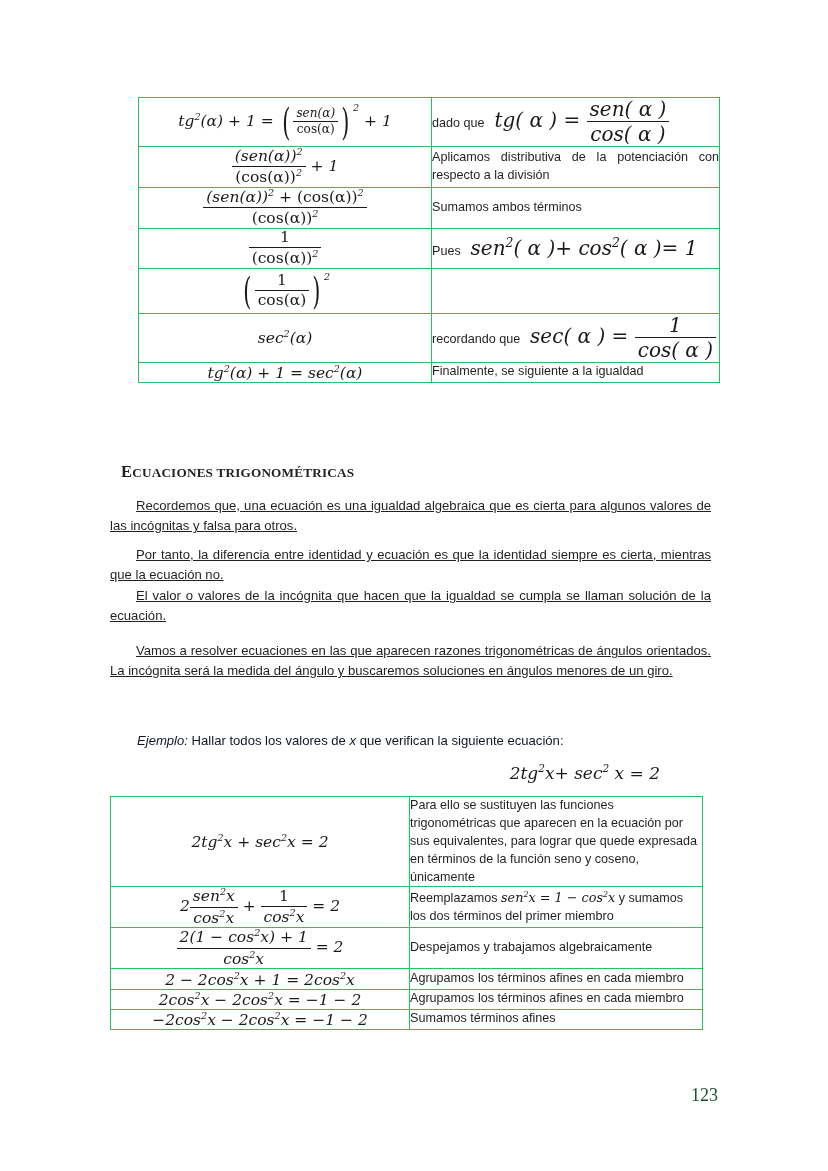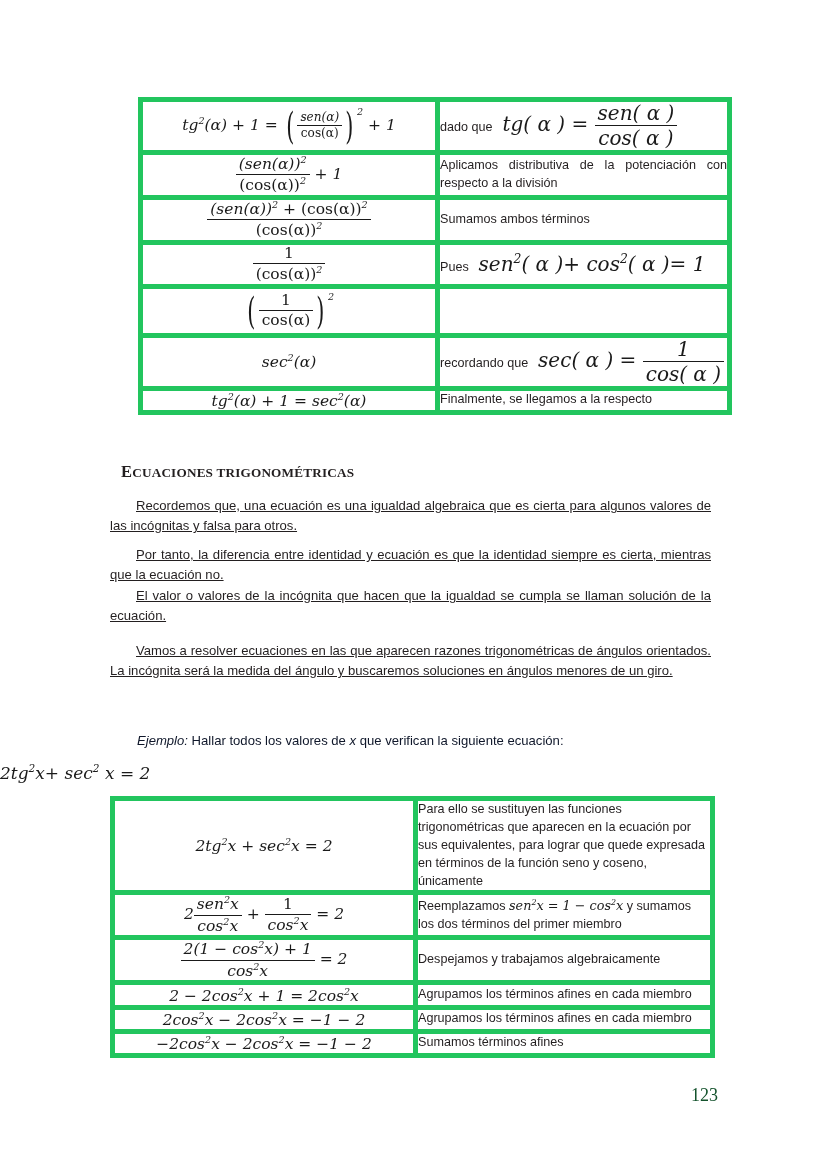--- a/index.html
+++ b/index.html
@@ -76,21 +76,21 @@
     top: 2px;
   }
 
   
   table.doc-table {
     border-collapse: collapse;
     position: absolute;
     table-layout: fixed;
   }
   table.doc-table td {
-    border: 5px solid #22c55e;
+    border: 1px solid #22c55e;
     padding: 0;
     vertical-align: middle;
   }
   td.eqcell {
     text-align: center;
     padding: 6px 4px;
   }
   td.txtcell {
     text-align: left;
     padding: 7px 9px 7px 10px;
@@ -168,21 +168,21 @@
   }
   .example-line .varx {
     font-style: italic;
   }
 
   .display-eq {
     position: absolute;
     left: 0;
     top: 762px;
     width: 660px;
-    text-align: left;
+    text-align: right;
   }
 
   .page-number {
     position: absolute;
     right: 110px;
     top: 1085px;
     font-family: Liberation Serif, serif;
     font-size: 18px;
     color: #14532d;
   }
@@ -265,21 +265,21 @@
           </span>
         </td>
       </tr>
 
       <tr>
         <td class="c1 eqcell">
           <span class="matheq">
             tg<sup class="exp">2</sup>(α) + 1 = sec<sup class="exp">2</sup>(α)
           </span>
         </td>
-        <td class="c2 txtcell">Finalmente, se llegamos a la respecto</td>
+        <td class="c2 txtcell">Finalmente, se siguiente a la igualdad</td>
       </tr>
     </tbody>
   </table>
 
   <div class="section-heading">
     <span class="capfirst">E</span><span class="rest">CUACIONES TRIGONOMÉTRICAS</span>
   </div>
 
   <div class="body-block" id="para-1">
     <p>Recordemos que, una ecuación es una igualdad algebraica que es cierta para algunos valores de las incógnitas y falsa para otros.</p>

